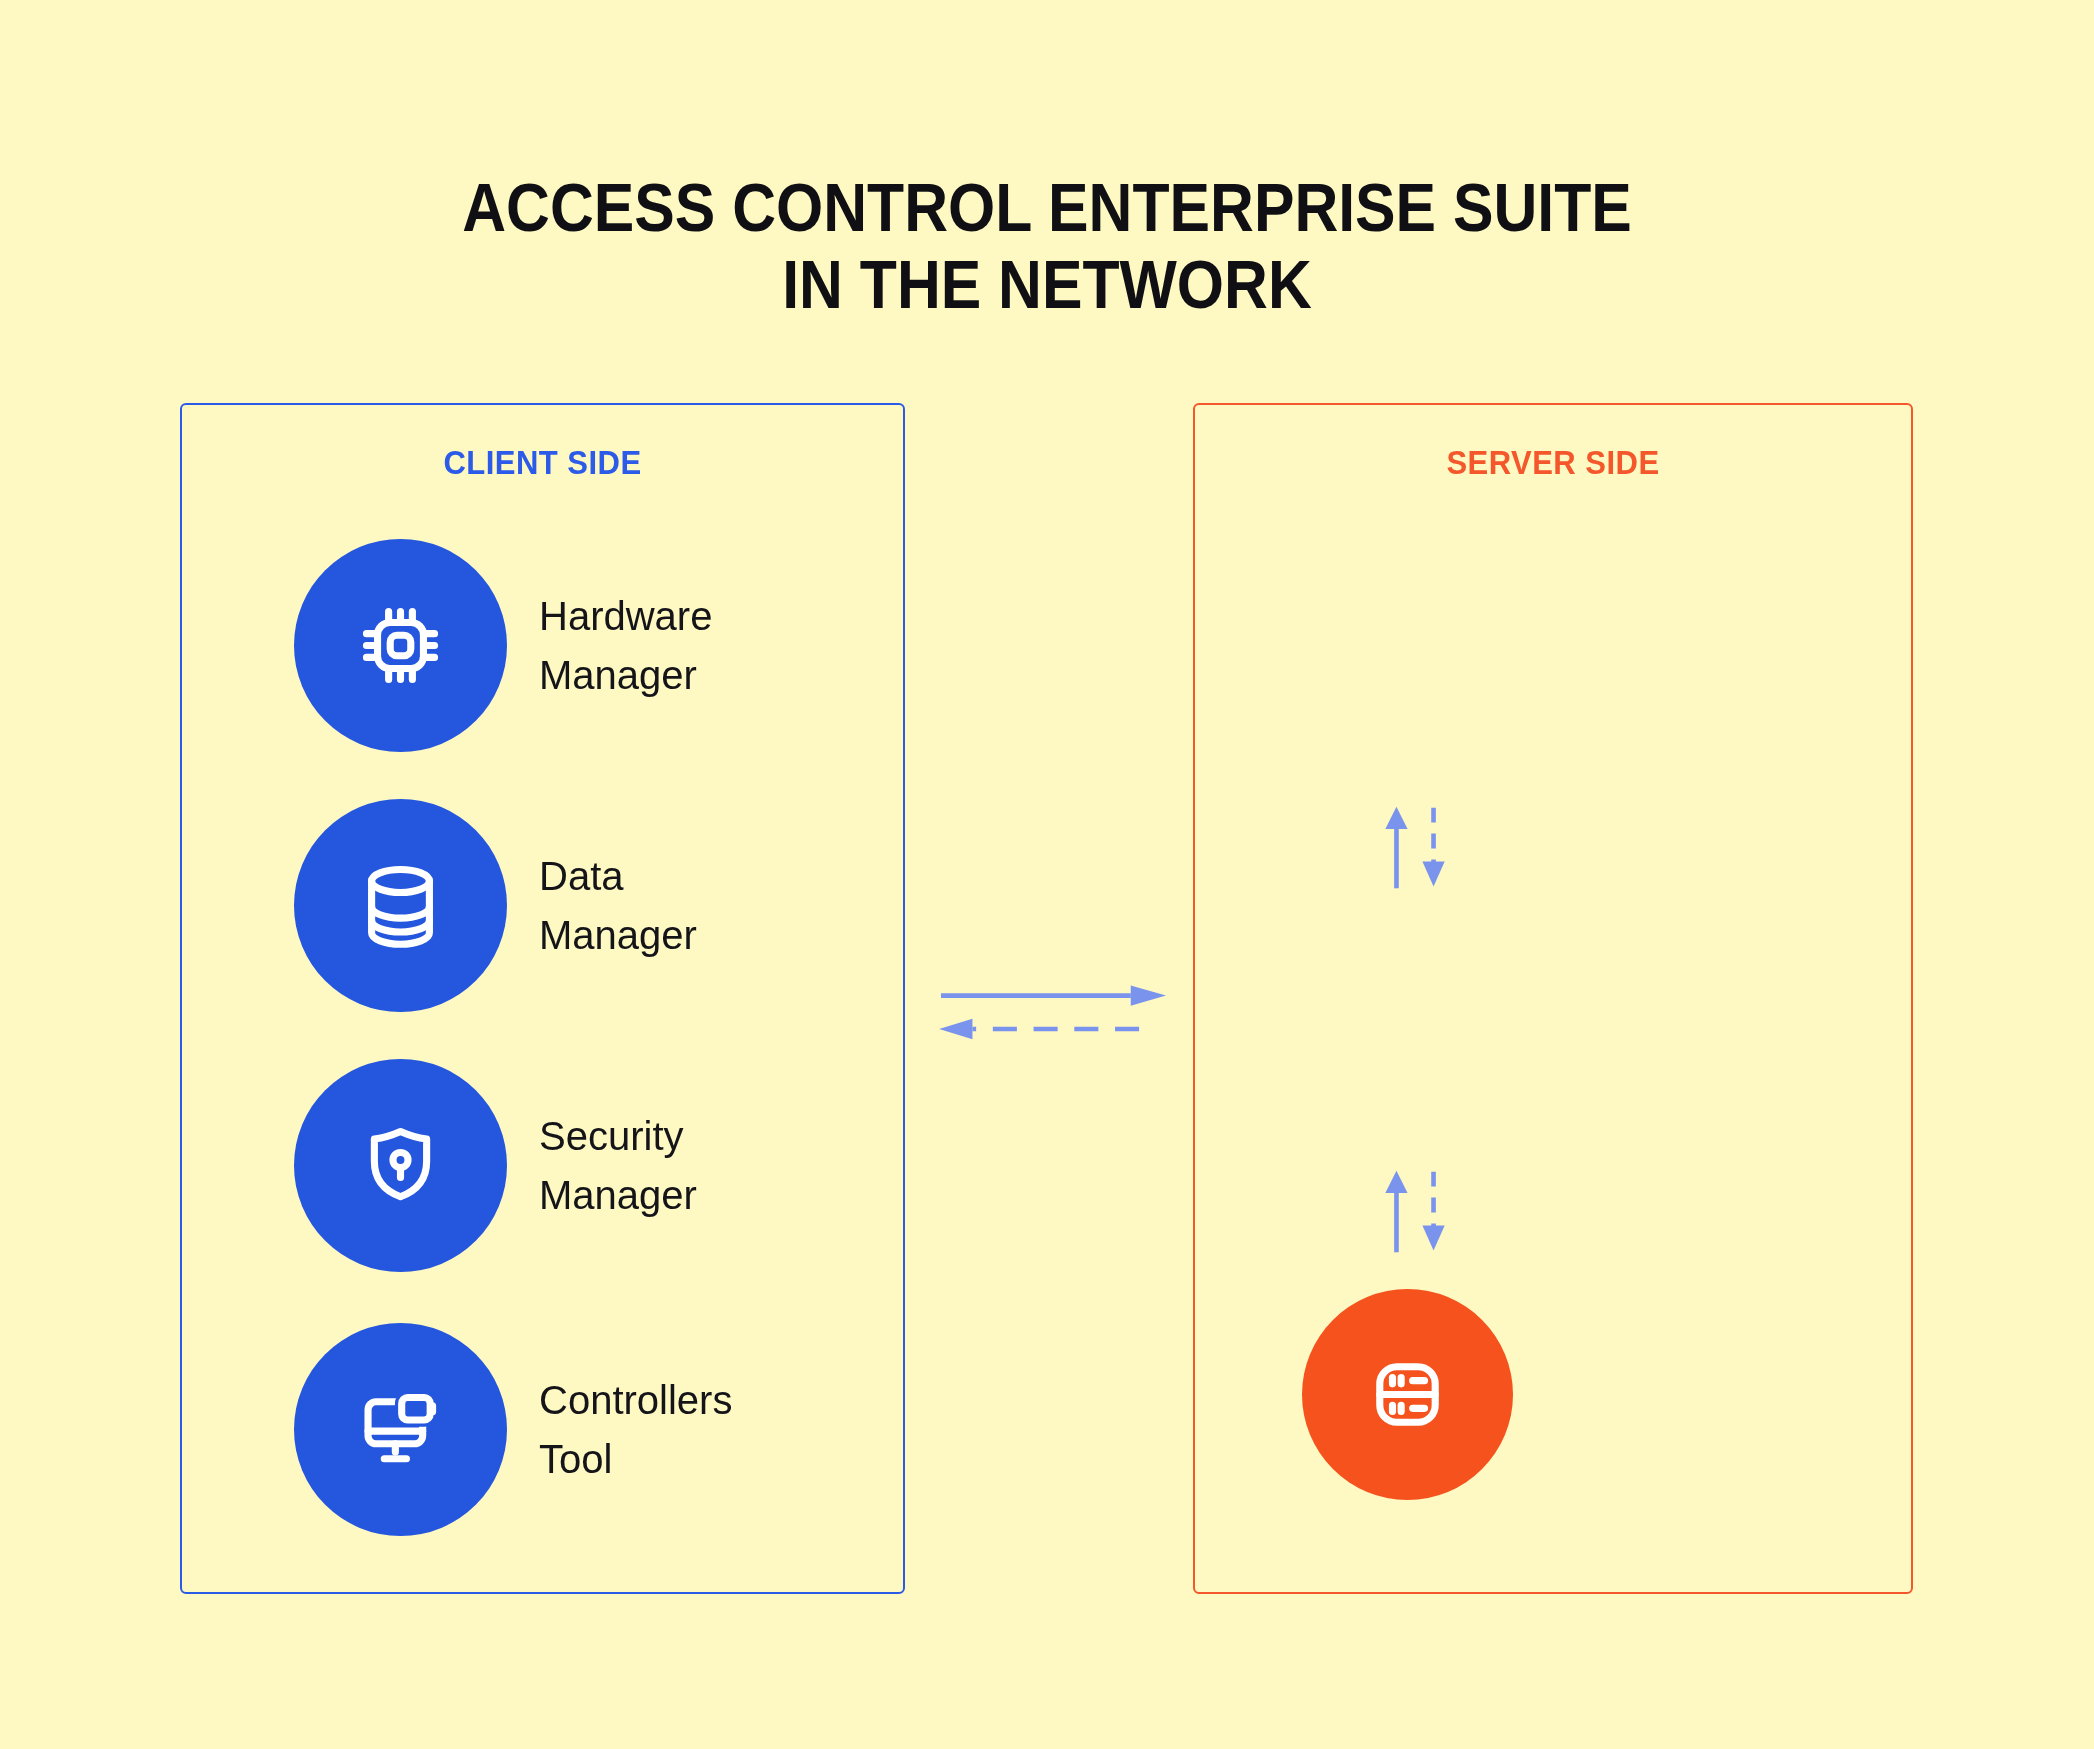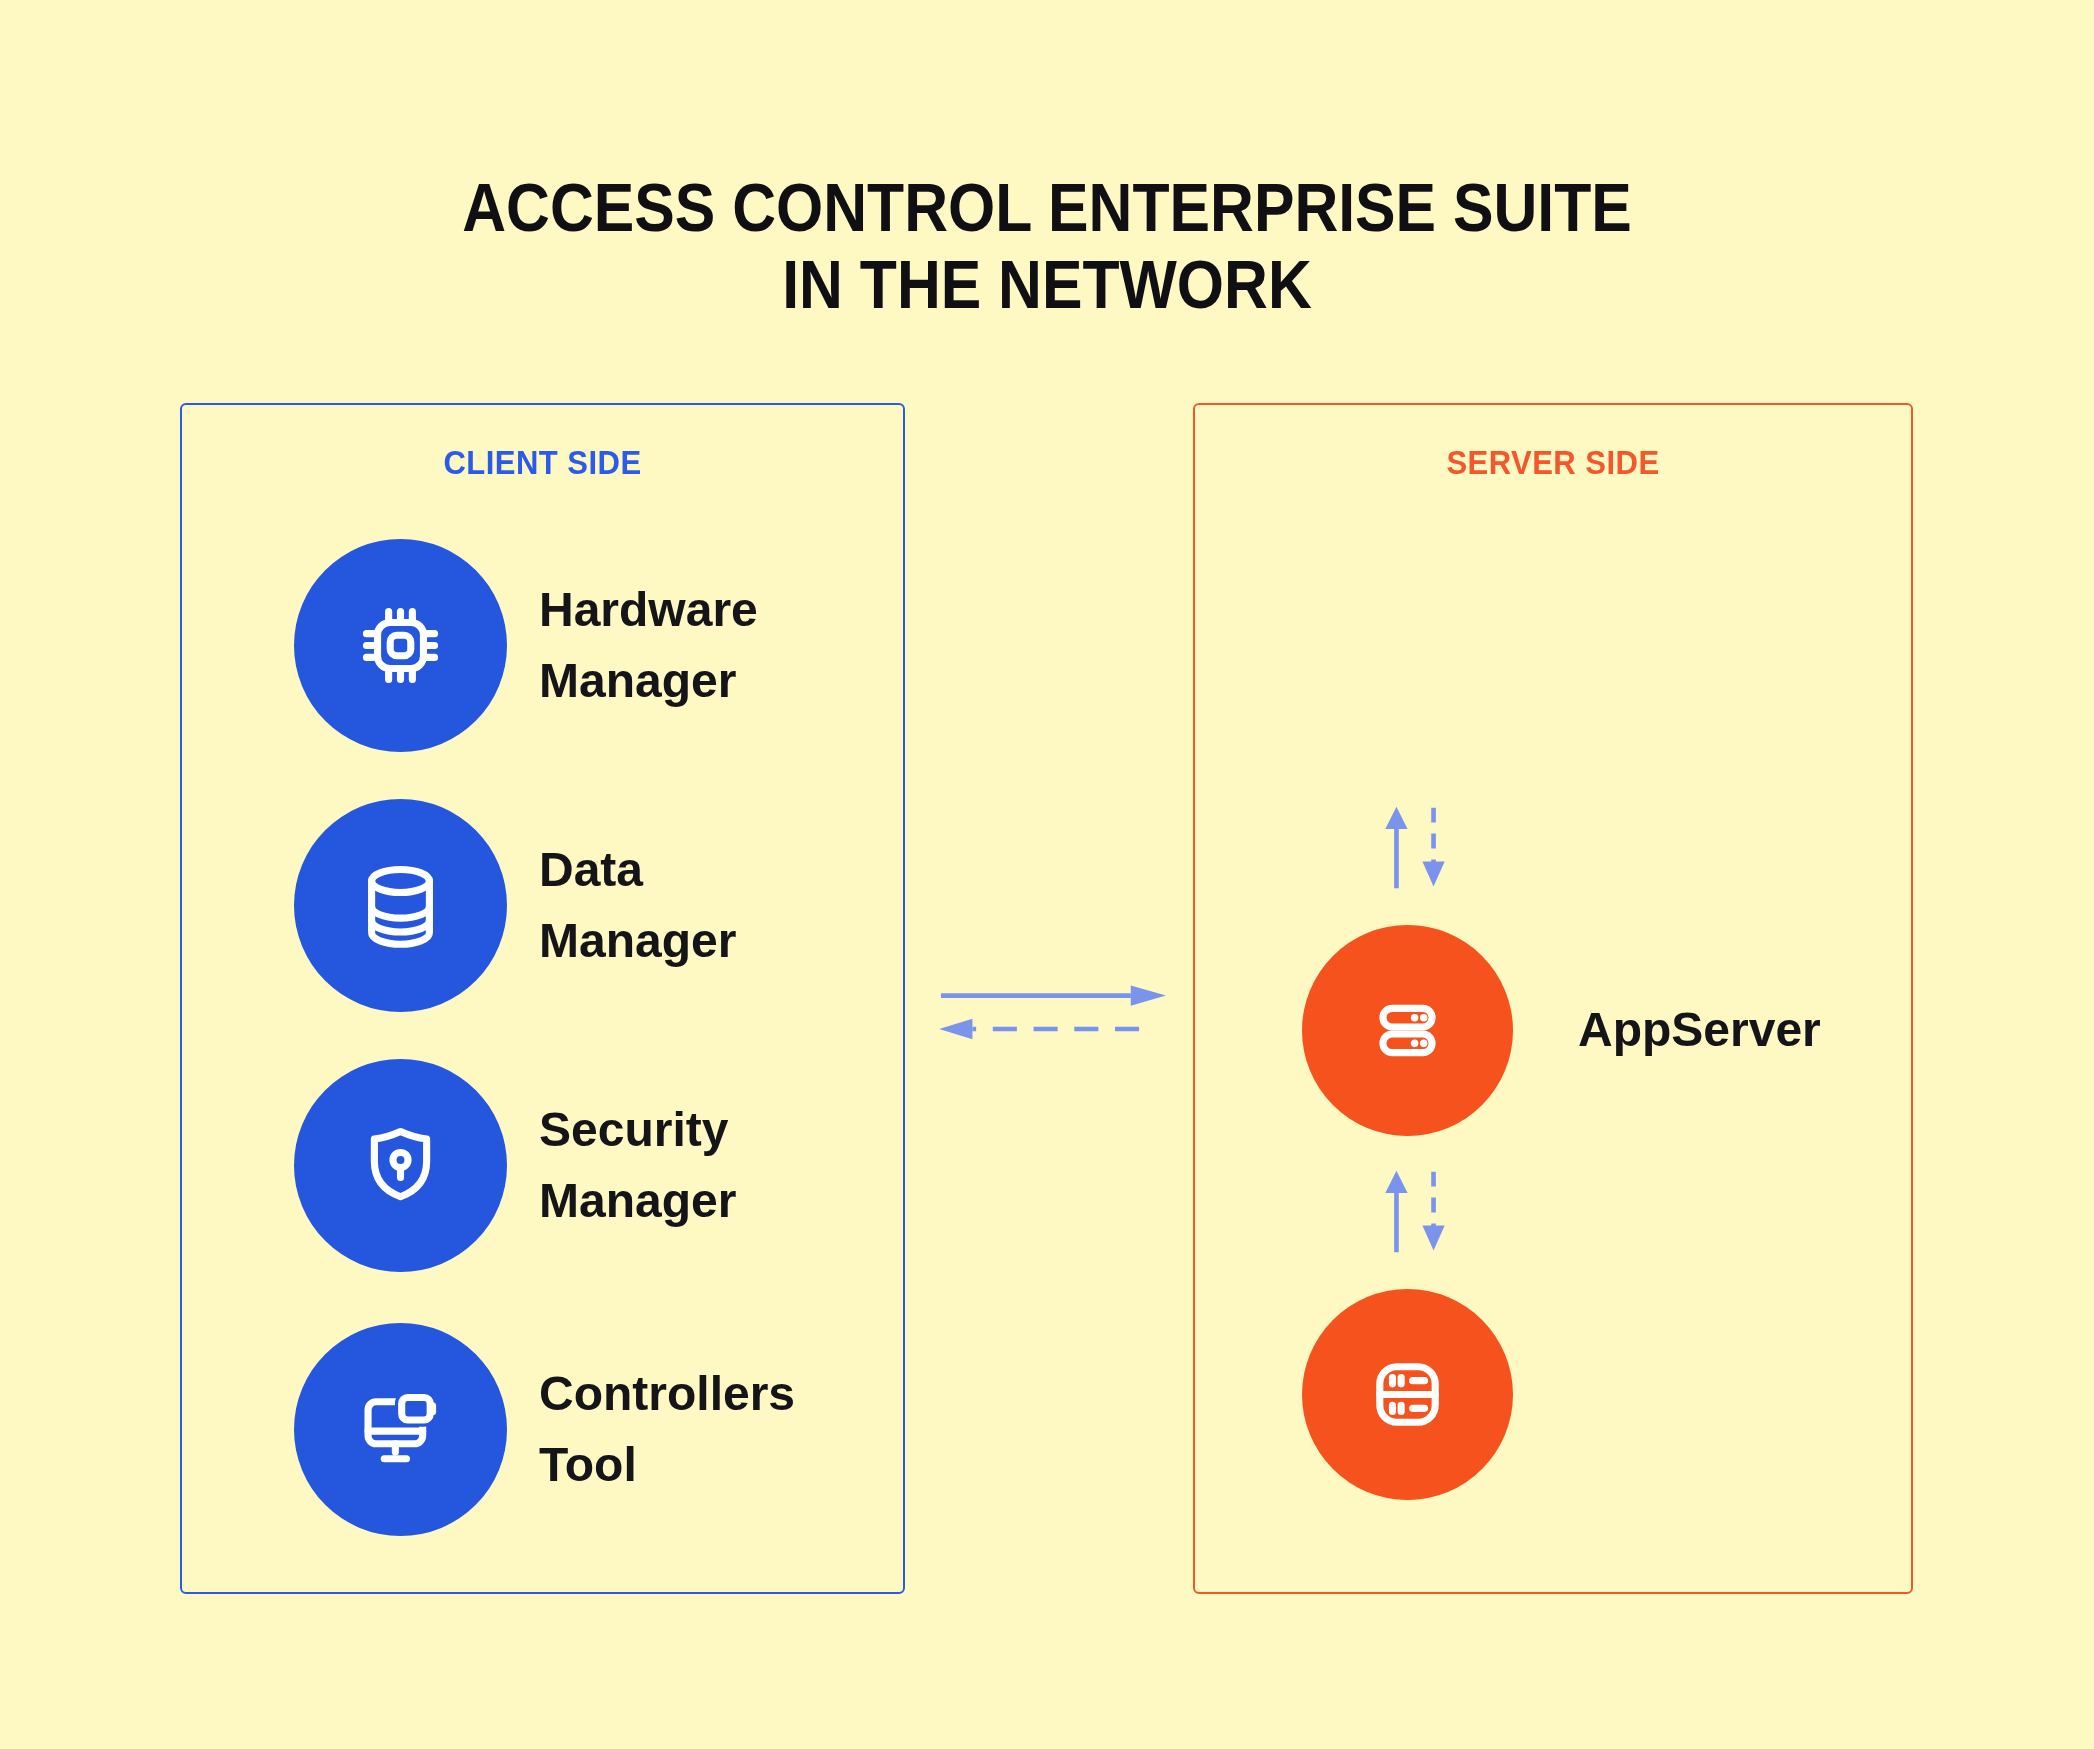--- a/index.html
+++ b/index.html
@@ -43,21 +43,21 @@
   .panel.client .circle-wrap,.panel.client .circle{width:213px;height:213px;}
   .panel.server .circle-wrap,.panel.server .circle{width:211px;height:211px;}
   .circle.blue{background:#2456DE;}
   .circle.green{background:#1CB56E;}
   .circle.orange{background:#F5521D;}
   .echo{position:absolute;top:0;width:211px;height:211px;border-radius:50%;}
   .echo.e1{left:24px;background:#4FCA8F;z-index:2;}
   .echo.e2{left:43px;background:#98DFBE;z-index:1;}
   .circle svg{width:95px;height:95px;display:block;}
   .row-label{
-    font-size:48px;font-weight:700;line-height:1.47;color:#141419;
+    font-size:40px;font-weight:400;line-height:1.47;color:#141419;
   }
   .panel.client .circle-wrap{margin-left:112px;}
   .panel.client .row-label{margin-left:32px;}
   .panel.server .circle-wrap{margin-left:107px;}
   .panel.server .row-label{margin-left:65px;}
   
   .row.c0{top:134px;} .row.c1{top:394px;} .row.c2{top:654px;align-items:center;} .row.c3{top:918px;}
   
   .row.s0{top:160px;} .row.s1{top:520px;} .row.s2{top:884px;}
   
@@ -164,41 +164,20 @@
         <div>Controllers</div>
         <div>Tool</div>
       </div>
     </div>
   </section>
 
   <section class="panel server">
     <div class="panel-header">SERVER SIDE</div>
 
 
-    <div class="row s1">
-      <div class="circle-wrap">
-        <div class="circle orange">
-          <span>
-            <svg viewBox="0 0 24 24">
-              <g class="ic" stroke-width="1.9">
-                <rect x="5.8" y="6.4" width="12.4" height="4.7" rx="2.3"></rect>
-                <rect x="5.8" y="12.9" width="12.4" height="4.7" rx="2.3"></rect>
-              </g>
-              <circle class="icf" cx="13.8" cy="8.75" r="0.95"></circle>
-              <circle class="icf" cx="16.1" cy="8.75" r="0.95"></circle>
-              <circle class="icf" cx="13.8" cy="15.25" r="0.95"></circle>
-              <circle class="icf" cx="16.1" cy="15.25" r="0.95"></circle>
-            </svg>
-          </span>
-        </div>
-      </div>
-      <div class="row-label">
-        <div>AppServer</div>
-      </div>
-    </div>
 
     <div class="row s2">
       <div class="circle-wrap">
         <div class="circle orange">
           <span>
             <svg viewBox="0 0 24 24" class="ic">
               <rect x="5" y="5" width="14" height="14" rx="4.3"></rect>
               <path d="M5 12h14"></path>
               <path d="M8.2 7.7v1.6M10.4 7.7v1.6M13.3 8.5h3"></path>
               <path d="M8.2 14.7v1.6M10.4 14.7v1.6M13.3 15.5h3"></path>

